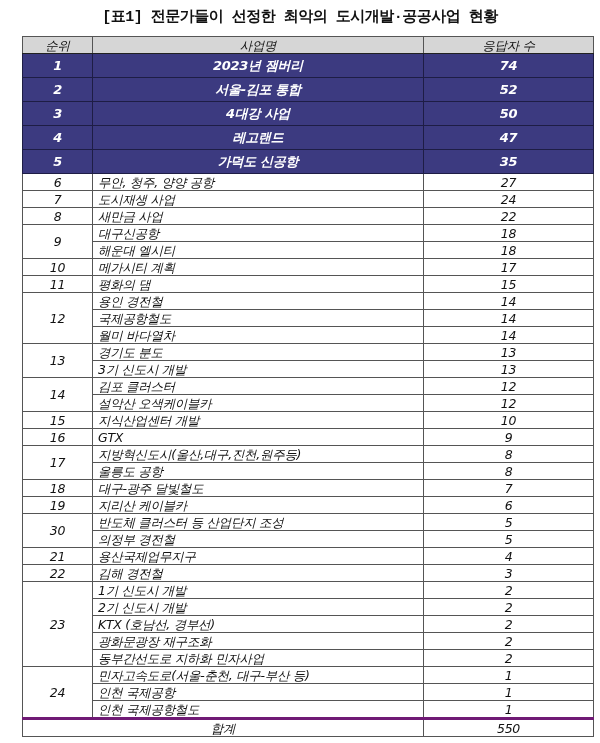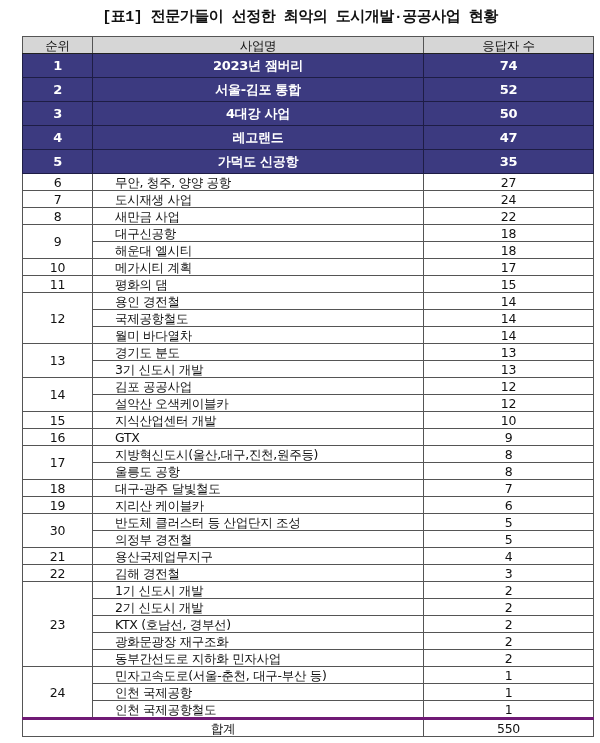--- a/index.html
+++ b/index.html
@@ -1,24 +1,24 @@
 <!DOCTYPE html>
 <html><head>
 <meta charset="utf-8">
 <style>
   html, body { margin:0; padding:0; background:#ffffff; }
   body { width:600px; height:743px; position:relative; font-family:"DejaVu Sans", sans-serif; color:#111; overflow:hidden; }
   .title { position:absolute; top:7px; left:0; width:600px; text-align:center; font-family:Liberation Mono, monospace; font-size:15px; font-weight:bold; letter-spacing:-0.5px; }
-  table { position:absolute; top:36px; left:22px; width:571px; border-collapse:collapse; table-layout:fixed; border:1.5px solid #222; }
+  table { position:absolute; top:36px; left:22px; width:571px; border-collapse:collapse; table-layout:fixed; border:1.5px solid #222;font-style:italic; }
   col.c1 { width:70px; } col.c2 { width:331px; } col.c3 { width:170px; }
   td, th { border:1px solid #555; padding:0; font-size:12.5px; line-height:15px; height:16px; vertical-align:middle; letter-spacing:-0.3px; }
   th { background:#d6d6d6; font-weight:normal; text-align:center; height:16px; border-bottom:1.5px solid #222; }
   tr.hl td { background:#3c3a80; color:#ffffff; font-weight:bold; font-size:13px; height:23px; border:1px solid #1e1d45; text-align:center; }
   td.rank { text-align:center; }
-  td.name { text-align:left; padding-left:22px; }
+  td.name { text-align:left; padding-left:5px; }
   td.count { text-align:center; }
   tr.total td { text-align:center; border-top:3px solid #701a75; }
 </style>
 </head>
 <body>
 
 <div class="title">[표1] 전문가들이 선정한 최악의 도시개발·공공사업 현황</div>
 
 <table>
   <colgroup>
@@ -110,21 +110,21 @@
         <td class="rank" rowspan="2">13</td>
         <td class="name">경기도 분도</td>
         <td class="count">13</td>
       </tr>
       <tr>
         <td class="name">3기 신도시 개발</td>
         <td class="count">13</td>
       </tr>
       <tr>
         <td class="rank" rowspan="2">14</td>
-        <td class="name">김포 공공사업</td>
+        <td class="name">김포 클러스터</td>
         <td class="count">12</td>
       </tr>
       <tr>
         <td class="name">설악산 오색케이블카</td>
         <td class="count">12</td>
       </tr>
       <tr>
         <td class="rank">15</td>
         <td class="name">지식산업센터 개발</td>
         <td class="count">10</td>

